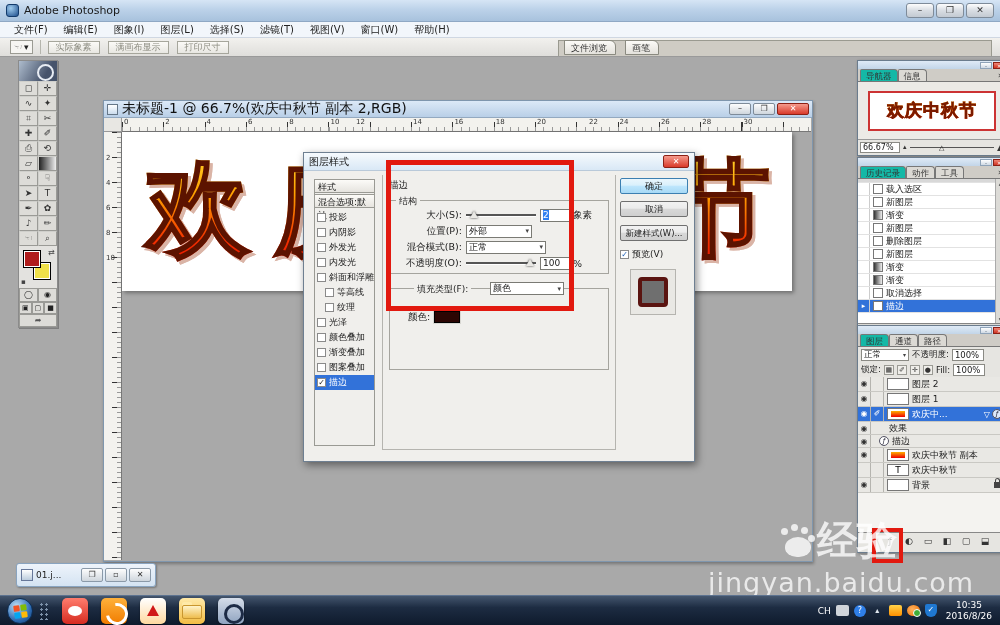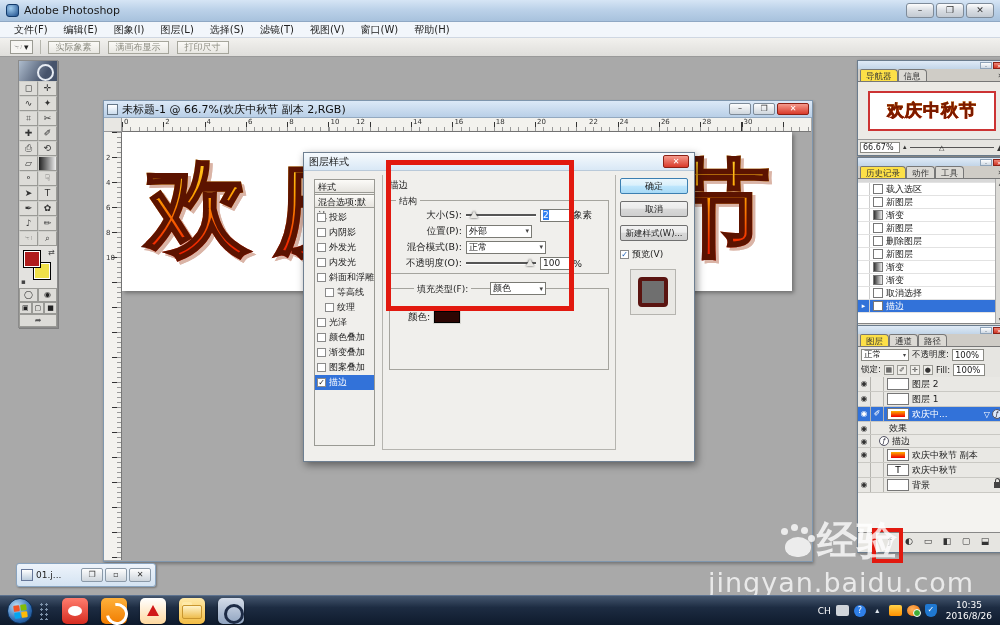--- a/index.html
+++ b/index.html
@@ -37,21 +37,21 @@
   .mini-fb{position:absolute;left:2px;bottom:2px;font-size:7px;color:#444}
   .tb-row{display:flex}
   .qm{width:19px;height:14px;border:1px solid #9a9a96;background:#dddcd8;font-size:8px;text-align:center;line-height:12px}
   .sm{width:12.6px;height:12px;border:1px solid #9a9a96;background:#dddcd8;font-size:7px;text-align:center;line-height:10px}
   .ir{width:38px;height:13px;border:1px solid #9a9a96;background:#dddcd8;font-size:8px;text-align:center;line-height:11px;color:#555}
 
   
   .docwin{position:absolute;left:103px;top:43px;width:710px;height:462px;background:#a9a9a9;border:1px solid #7f96ad;box-shadow:1px 2px 3px rgba(0,0,0,.3)}
   .doc-tb{height:17px;background:linear-gradient(180deg,#dce9f7,#b9cfe7);display:flex;align-items:center;padding:0 3px;border-bottom:1px solid #93a9c0}
   .doc-ico{width:11px;height:11px;background:linear-gradient(#fff,#cde);border:1px solid #678;margin-right:4px}
-  .doc-tb .t{font-size:11px;color:#111;white-space:nowrap}
+  .doc-tb .t{font-size:14px;color:#111;white-space:nowrap}
   .doc-btns{margin-left:auto;display:flex;gap:2px}
   .dbtn{width:22px;height:12px;border:1px solid #7e8b99;border-radius:2px;background:linear-gradient(#fdfdfd,#cfd6dd);font-size:8px;line-height:10px;text-align:center;color:#333}
   .dbtn.close{width:32px;background:linear-gradient(#f59a8c,#d93a2b);border-color:#8c2015;color:#fff}
   .ruler-h{position:absolute;left:18px;top:17px;right:1px;height:14px;background-color:#f3f2ee;background-image:repeating-linear-gradient(90deg,#999 0,#999 1px,transparent 1px,transparent 8.26px),repeating-linear-gradient(90deg,#333 0,#333 1px,transparent 1px,transparent 41.3px);background-size:100% 4px,100% 9px;background-position:0 100%,0 100%;background-repeat:no-repeat;border-bottom:1px solid #777;overflow:hidden}
   .rhn{position:absolute;top:0;font-size:7px;color:#333}
   .ruler-v{position:absolute;left:0;top:31px;bottom:1px;width:18px;background-color:#f3f2ee;background-image:repeating-linear-gradient(180deg,#999 0,#999 1px,transparent 1px,transparent 5px),repeating-linear-gradient(180deg,#333 0,#333 1px,transparent 1px,transparent 25px);background-size:4px 100%,9px 100%;background-position:100% 0,100% 0;background-repeat:no-repeat;border-right:1px solid #777;overflow:hidden}
   .rvn{position:absolute;left:2px;font-size:7px;color:#333}
   .corner{position:absolute;left:0;top:17px;width:18px;height:14px;background:#e8e7e3;border-right:1px solid #999;border-bottom:1px solid #999}
   .canvas{position:absolute;left:18px;top:31px;width:670px;height:159px;background:#fff;box-shadow:2px 2px 4px rgba(0,0,0,.35);overflow:hidden}
   .bigtext{position:absolute;left:24px;top:8px;font-size:104px;font-weight:bold;letter-spacing:26px;white-space:nowrap;background:linear-gradient(180deg,#ffe23a 0%,#ffa300 38%,#f23000 72%,#dd0000 100%);-webkit-background-clip:text;background-clip:text;color:transparent;-webkit-text-stroke:2.5px #5c1300;filter:drop-shadow(3px 3px 0 rgba(150,40,0,.35))}
@@ -90,21 +90,21 @@
   .prevswatch{width:30px;height:30px;background:#6f6f6f;border:4px solid #5a1410;border-radius:4px}
   .red-rect{position:absolute;border:5px solid #e2190f;z-index:40}
 
   
   .panel{position:absolute;left:857px;width:150px;background:#e6e5e1;border:1px solid #6b7c8d;box-shadow:1px 1px 3px rgba(0,0,0,.3)}
   .p-hdr{height:8px;background:linear-gradient(#dfeaf6,#c2d5e8);display:flex;justify-content:flex-end;align-items:center;gap:1px;padding-right:1px}
   .phb{width:12px;height:7px;font-size:5px;line-height:6px;text-align:center;color:#234;background:linear-gradient(#fff,#cfd9e4);border:1px solid #8fa3b8}
   .phb.r{background:linear-gradient(#f08575,#cf3322);color:#fff;border-color:#8c2015}
   .p-tabs{height:13px;display:flex;align-items:flex-end;background:#cfccc6;border-bottom:1px solid #777;padding-left:2px;position:relative}
   .ptab2{height:12px;border:1px solid #777;border-bottom:none;background:#dbd9d4;font-size:8.5px;padding:1px 5px 0;color:#333;border-radius:2px 4px 0 0;white-space:nowrap}
-  .ptab2.on{background:#fde047}
+  .ptab2.on{background:#14b8a6}
   .p-more{position:absolute;right:3px;top:2px;font-size:8px;color:#333}
   .nav-body{height:57px;background:#eceae6;display:flex;align-items:center;justify-content:center}
   .nav-thumb{width:128px;height:40px;background:#fff;border:2px solid #c33;display:flex;align-items:center;justify-content:center}
   .nav-thumb span{font-size:17px;font-weight:bold;letter-spacing:1px;background:linear-gradient(180deg,#ffd22a,#ff7a00 45%,#e80b00);-webkit-background-clip:text;background-clip:text;color:transparent;-webkit-text-stroke:.6px #7a1a00;white-space:nowrap}
   .nav-foot{height:15px;border-top:1px solid #999;display:flex;align-items:center;padding:0 2px;gap:3px;background:#e6e5e1}
   .zoomfield{width:40px;height:11px;border:1px solid #8a8a84;background:#fff;font-size:8px;padding:0 2px;line-height:10px}
   .ztri{font-size:7px;color:#333}
   .ztri.big{font-size:9px}
   .ntrack{position:relative;flex:1;height:9px}
   .ntrack:before{content:"";position:absolute;left:0;right:0;top:4px;height:1px;background:#555}
@@ -222,20 +222,24 @@
   <div class="optionsbar">
     <span class="toolpreset">
       <span>☜</span>
       <span>▾</span>
     </span>
     <span class="ob-sep"></span>
     <span class="ob-btn">实际象素</span>
     <span class="ob-btn">满画布显示</span>
     <span class="ob-btn">打印尺寸</span>
   </div>
+  <div class="pwell">
+    <span class="ptab" style="left:5px">文件浏览</span>
+    <span class="ptab" style="left:66px">画笔</span>
+  </div>
 
   <div class="abs" style="left:0;top:57px;width:1000px;height:538px;overflow:hidden">
 
     <div class="toolbox">
       <div class="tb-logo"></div>
       <div class="tb-grid">
         <span class="tl">◻</span>
         <span class="tl">✛</span>
         <span class="tl">∿</span>
         <span class="tl">✦</span>
@@ -410,21 +414,21 @@
                 <span class="thumb" style="left:60px"></span>
               </span>
             <span class="vbox">100</span>
             <span class="unit">%</span>
           </div>
         </div>
         <div class="fieldset" style="height:82px;margin-top:14px">
           <span class="legend" style="display:flex;gap:4px;align-items:center;left:24px">
             <span>填充类型(F):</span>
           </span>
-          <span class="dd" style="width:56px;position:absolute;top:-7px;left:100px;background:#fff">
+          <span class="dd" style="width:74px;position:absolute;top:-7px;left:100px;background:#fff">
               <span>颜色</span>
               <span class="ar">▾</span>
             </span>
           <div class="drow" style="margin-top:14px">
             <span style="margin-left:14px">颜色:</span>
             <span class="cswatch"></span>
           </div>
         </div>
       </div>
 

